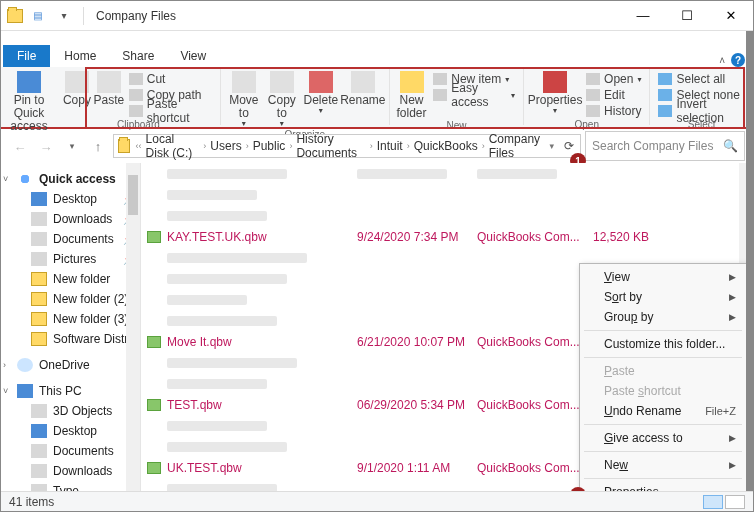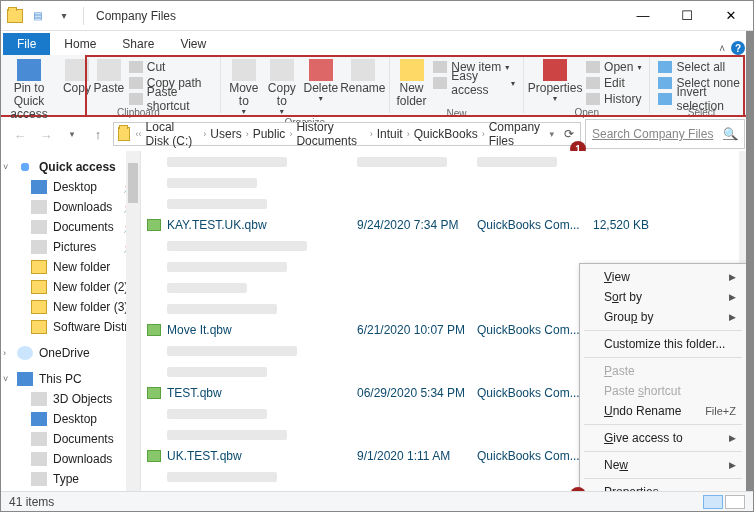--- a/index.html
+++ b/index.html
@@ -6,21 +6,21 @@
 body { width: 754px; height: 512px; background: #fff; overflow: hidden; position: relative; border: 1px solid #888; }
 .titlebar { height: 30px; background: #fff; display: flex; align-items: center; border-bottom: 1px solid #e0e0e0; }
 .titlebar .qat { display: flex; align-items: center; padding-left: 6px; gap: 4px; }
 .titlebar .ficon { width: 16px; height: 14px; background: #ffd966; border: 1px solid #c9a227; position: relative; }
 .titlebar .ficon:before { content: ""; position: absolute; top: -3px; left: 0; width: 7px; height: 3px; background: #ffd966; border: 1px solid #c9a227; border-bottom: none; }
 .titlebar .qabtn { width: 22px; height: 22px; display: flex; align-items: center; justify-content: center; color: #555; font-size: 10px; }
 .titlebar .sep { width: 1px; height: 18px; background: #ddd; margin: 0 4px; }
 .titlebar .wtitle { margin-left: 8px; color: #333; }
 .titlebar .winbtns { margin-left: auto; display: flex; }
 .titlebar .winbtns div { width: 44px; height: 30px; display: flex; align-items: center; justify-content: center; font-size: 13px; }
-.tabs { height: 24px; background: #fff; display: flex; align-items: flex-end; padding-left: 2px; gap: 2px; }
+.tabs { height: 24px; background: #fff; display: flex; align-items: flex-end; padding-left: 2px; gap: 2px; margin-top: 12px; }
 .tabs .ftab { background: #1979ca; color: #fff; padding: 4px 14px; font-size: 12px; }
 .tabs .tab { padding: 4px 12px; color: #333; }
 .tabs .help { margin-left: auto; display: flex; align-items: center; gap: 6px; padding-right: 8px; color: #1979ca; }
 .tabs .help .chev { color: #555; font-size: 10px; }
 .tabs .help .q { width: 14px; height: 14px; border-radius: 50%; background: #1979ca; color: #fff; display: flex; align-items: center; justify-content: center; font-size: 10px; font-weight: bold; }
 .ribbon { height: 62px; background: #f5f6f7; border-bottom: 2px solid #b93030; display: flex; position: relative; padding-top: 2px; }
 .rsection { display: flex; flex-direction: column; align-items: center; border-right: 1px solid #e3e3e3; padding: 0 4px; height: 56px; }
 .rsection .lbl { font-size: 10px; color: #666; margin-top: auto; padding-bottom: 1px; }
 .bigbtn { display: flex; flex-direction: column; align-items: center; width: 48px; padding-top: 2px; color: #444; font-size: 11px; text-align: center; line-height: 1.1; }
 .bigbtn .icn { width: 24px; height: 22px; background: #e0e0e0; margin-bottom: 1px; }
@@ -34,21 +34,21 @@
 .navbtn { width: 22px; height: 22px; display: flex; align-items: center; justify-content: center; color: #666; font-size: 13px; }
 .navbtn.dis { color: #bbb; }
 .crumbbar { flex: 1; height: 24px; border: 1px solid #ccc; display: flex; align-items: center; position: relative; padding-left: 4px; background: #fff; }
 .crumbbar .cicon { width: 16px; height: 14px; background: #ffd966; border: 1px solid #c9a227; margin-right: 4px; position: relative; }
 .crumbbar .cicon:before { content: ""; position: absolute; top: -3px; left: 0; width: 7px; height: 3px; background: #ffd966; border: 1px solid #c9a227; border-bottom: none; }
 .crumb { color: #333; font-size: 12px; padding: 0 2px; }
 .csep { color: #888; font-size: 9px; padding: 0 2px; }
 .crumbbar .dd { margin-left: auto; display: flex; align-items: center; padding: 0 4px; }
 .refresh { color: #555; padding: 0 6px; }
 .badge1 { position: absolute; right: -6px; bottom: -12px; width: 16px; height: 16px; border-radius: 50%; background: #a02020; color: #fff; font-size: 10px; display: flex; align-items: center; justify-content: center; font-weight: bold; }
-.searchbox { width: 160px; height: 24px; border: 1px solid #ccc; display: flex; align-items: center; padding: 14px 6px; color: #888; font-size: 11px; text-decoration: underline; }
+.searchbox { width: 160px; height: 24px; border: 1px solid #ccc; display: flex; align-items: center; padding: 14px 6px; color: #888; font-size: 11px; }
 .searchbox .mag { margin-left: auto; color: #888; }
 
 .body { display: flex; height: 360px; }
 .nav { width: 140px; border-right: 1px solid #e5e5e5; overflow: hidden; padding-top: 6px; position: relative; }
 .nav .scroll { position: absolute; right: 0; top: 0; bottom: 0; width: 14px; background: #f0f0f0; }
 .nav .scroll .thumb { position: absolute; top: 12px; left: 2px; right: 2px; height: 40px; background: #c8c8c8; }
 .nitem { display: flex; align-items: center; gap: 6px; padding: 3px 4px 3px 16px; color: #222; font-size: 12px; }
 .nitem .exp { position: absolute; left: 2px; font-size: 9px; color: #666; }
 .ni { width: 16px; height: 14px; flex-shrink: 0; }
 .ni.star { background: radial-gradient(circle, #66aaff 40%, transparent 42%); }
@@ -62,21 +62,21 @@
 .fhead { display: flex; border-bottom: 1px solid #eee; height: 22px; align-items: center; padding-left: 26px; color: #444; font-size: 12px; }
 .fhead > div { padding-right: 8px; }
 .cName { width: 190px; }
 .cDate { width: 120px; }
 .cType { width: 112px; }
 .cSize { width: 60px; text-align: right; }
 .frow { display: flex; align-items: center; height: 21px; padding-left: 26px; position: relative; }
 .frow .ri { position: absolute; left: 6px; width: 14px; height: 12px; background: #88c66a; border: 1px solid #5aa23d; }
 .frow.blur > div { color: transparent; }
 .frow.blur .bbar { position: absolute; height: 10px; background: #e8e8e8; border-radius: 2px; }
-.frow > div { font-size: 12px; color: #0c4a6e; }
+.frow > div { font-size: 12px; color: #be185d; }
 .files .scrolly { position: absolute; right: 0; top: 0; bottom: 0; width: 14px; background: #f1f1f1; }
 
 .status { position: absolute; left: 0; right: 0; bottom: 0; height: 20px; background: #f5f6f7; border-top: 1px solid #ddd; display: flex; align-items: center; padding: 0 8px; font-size: 11px; color: #444; }
 .status .viewbtns { margin-left: auto; display: flex; gap: 2px; }
 .status .vb { width: 20px; height: 14px; border: 1px solid #bbb; background: #fff; }
 .status .vb.active { background: #cfe6fb; border-color: #7ab6ec; }
 
 .ctxmenu { position: absolute; right: 6px; top: 262px; width: 168px; background: #f8f8f8; border: 1px solid #b8b8b8; box-shadow: 2px 2px 6px rgba(0,0,0,0.25); padding: 3px 0; }
 .ctxmenu .mi { display: flex; align-items: center; padding: 3px 10px 3px 24px; font-size: 12px; color: #222; position: relative; }
 .ctxmenu .mi.dis { color: #aaa; }

